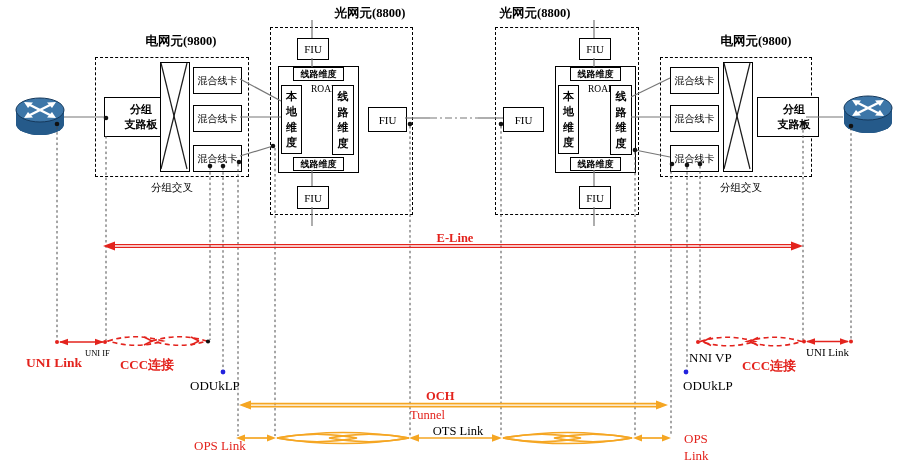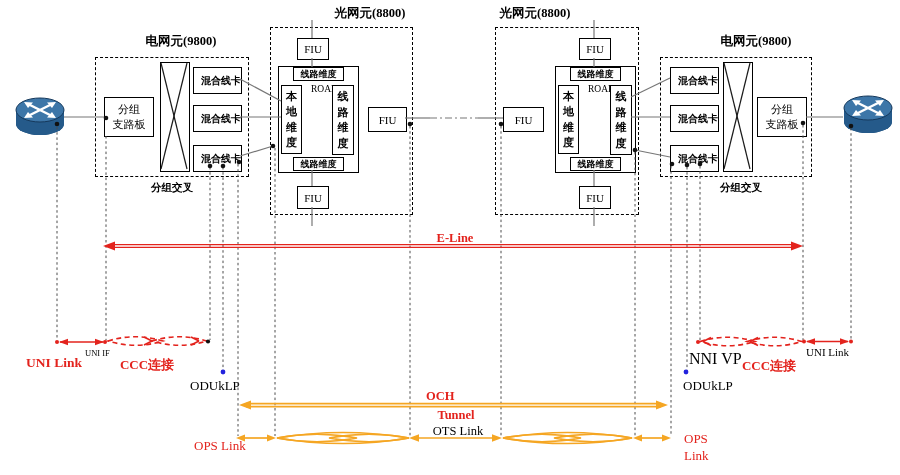--- a/index.html
+++ b/index.html
@@ -10,22 +10,22 @@
   }
   html,body{margin:0;padding:0;background:#fff;}
   #stage{position:relative;width:900px;height:475px;background:#fff;overflow:hidden;
          font-family:"Liberation Serif","DejaVu Serif",serif;}
   .abs{position:absolute;}
   
   .ne-dashed{position:absolute;border:1.6px dashed #000;background:transparent;z-index:2;}
   .solid-box{position:absolute;border:1.5px solid #000;background:#fff;z-index:2;
              display:flex;align-items:center;justify-content:center;text-align:center;color:#000;}
   .big-box{border-width:1.8px;}
-  .cn{font-weight:bold;font-size:10px;line-height:11px;justify-content:flex-end;}
-  .cn2{font-weight:normal;font-size:11px;line-height:15px;}
+  .cn{font-weight:normal;font-size:10px;line-height:11px;}
+  .cn2{font-weight:bold;font-size:11px;line-height:15px;padding-left:12px;}
   .strip{font-weight:bold;font-size:9px;line-height:10px;}
   .fiu{font-size:11px;}
   .vtext{font-weight:bold;font-size:11px;line-height:15.5px;word-break:break-all;width:13px;}
   .roadm{font-size:9.5px;line-height:11.5px;word-break:break-all;width:9px;z-index:3;}
   .title{position:absolute;font-weight:bold;font-size:12.5px;color:#000;text-align:center;z-index:3;}
   .plainlbl{position:absolute;color:#000;z-index:3;white-space:nowrap;}
   .redlbl{position:absolute;color:var(--color-red);z-index:3;white-space:nowrap;}
   svg.overlay{position:absolute;left:0;top:0;z-index:5;pointer-events:none;}
   
   .lg{stroke:var(--color-line_gray);stroke-width:1.2;fill:none;}
@@ -139,27 +139,27 @@
   <div class="plainlbl cn" style="left:710px;top:182px;width:62px;text-align:center;font-size:10.5px;">分组交叉</div>
 
   <div class="redlbl" style="left:415px;top:231px;width:80px;text-align:center;font-weight:bold;font-size:12.5px;">E-Line</div>
 
   <div class="redlbl" style="left:26px;top:355px;font-weight:bold;font-size:13.5px;">UNI Link</div>
   <div class="plainlbl" style="left:85px;top:348px;font-size:8.5px;">UNI IF</div>
   <div class="redlbl" style="left:110px;top:356px;width:74px;text-align:center;font-weight:bold;font-size:13px;">CCC连接</div>
 
   <div class="plainlbl" style="left:190px;top:378px;font-size:13px;">ODUkLP</div>
 
-  <div class="plainlbl" style="left:689px;top:350px;font-size:16px;">NNI VP</div>
+  <div class="plainlbl" style="left:689px;top:350px;font-size:13px;">NNI VP</div>
   <div class="redlbl" style="left:732px;top:357px;width:74px;text-align:center;font-weight:bold;font-size:13px;">CCC连接</div>
   <div class="plainlbl" style="left:806px;top:346px;font-size:11px;">UNI Link</div>
   <div class="plainlbl" style="left:683px;top:378px;font-size:13px;">ODUkLP</div>
 
   <div class="redlbl" style="left:426px;top:389px;width:60px;text-align:left;font-weight:bold;font-size:12.5px;">OCH</div>
-  <div class="redlbl" style="left:426px;top:408px;width:60px;text-align:center;font-weight:bold;font-size:12.5px;">Tunnel</div>
+  <div class="redlbl" style="left:410px;top:408px;width:60px;text-align:left;font-weight:normal;font-size:12.5px;">Tunnel</div>
   <div class="plainlbl" style="left:418px;top:424px;width:80px;text-align:center;font-size:12.5px;">OTS Link</div>
   <div class="redlbl" style="left:194px;top:438px;font-size:13px;">OPS Link</div>
   <div class="redlbl" style="left:684px;top:431px;font-size:13px;">OPS</div>
   <div class="redlbl" style="left:684px;top:448px;font-size:13px;">Link</div>
 
   <svg class="abs" style="left:14px;top:92px;z-index:3;" width="52" height="46" viewBox="0 0 52 46">
     <ellipse cx="26" cy="32" rx="24" ry="11" fill="#1d4d79"></ellipse>
     <path d="M2,19 L2,32 A24,11 0 0 0 50,32 L50,19 Z" fill="#255a8a"></path>
     <ellipse cx="26" cy="18" rx="24" ry="12" fill="#3d76a8" stroke="#16395c" stroke-width="1"></ellipse>
     <g stroke="#fff" stroke-width="2.4">

